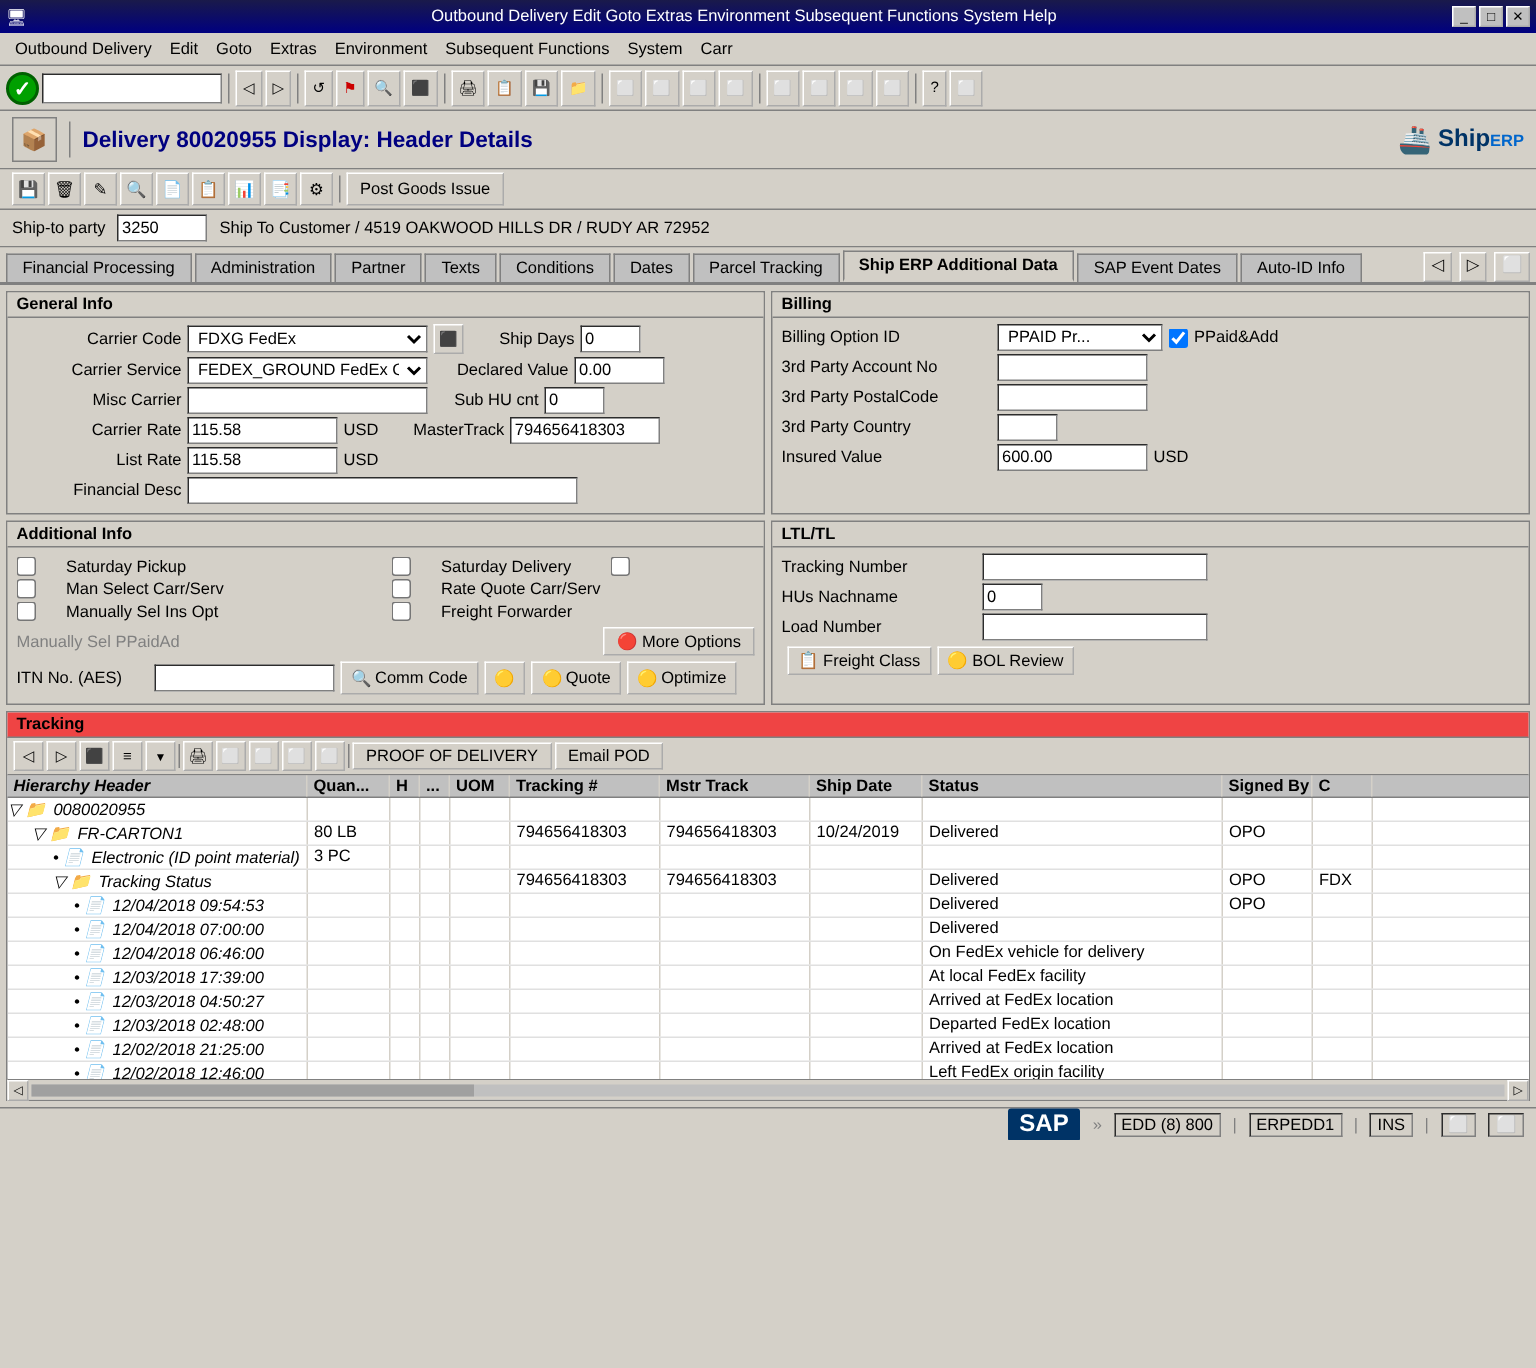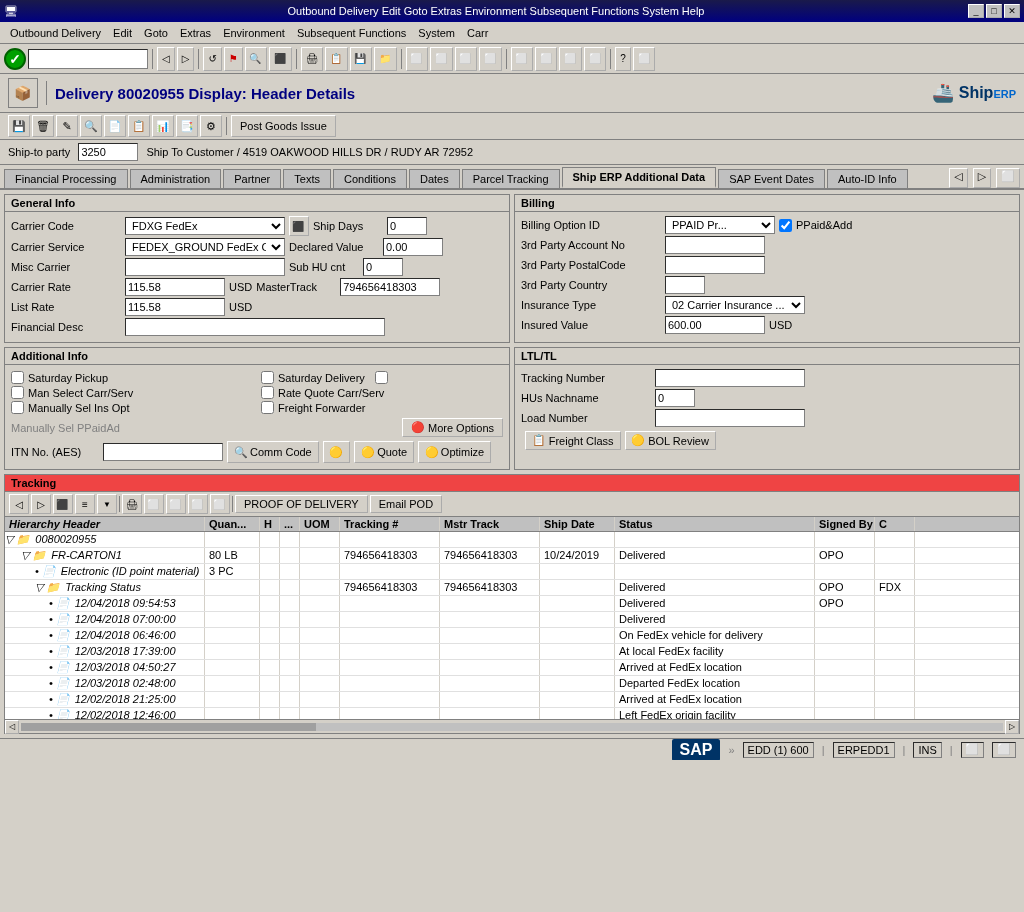--- a/index.html
+++ b/index.html
@@ -222,21 +222,21 @@
     
     .form-row {
       display: flex;
       align-items: center;
       margin-bottom: 2px;
       gap: 4px;
     }
     .form-label {
       color: black;
       width: 110px;
-      text-align: left;
+      text-align: right;
       flex-shrink: 0;
       font-size: 11px;
     }
     .form-label-wide {
       color: black;
       width: 140px;
       text-align: left;
       flex-shrink: 0;
       font-size: 11px;
     }
@@ -262,21 +262,21 @@
     
     .checkbox-grid {
       display: grid;
       grid-template-columns: 1fr 1fr;
       gap: 2px 8px;
       padding: 2px 4px;
     }
     .checkbox-item {
       display: flex;
       align-items: center;
-      gap: 4px;
+      gap: 20px;
     }
     .checkbox-item input[type="checkbox"] {
       width: 13px;
       height: 13px;
     }
 
     
     .additional-info-row {
       display: flex;
       align-items: center;
@@ -630,26 +630,20 @@
         </div>
         <div class="form-row">
           <span class="form-label-wide">3rd Party PostalCode</span>
           <input type="text" class="form-input form-input-medium" value="" style="">
         </div>
         <div class="form-row">
           <span class="form-label-wide">3rd Party Country</span>
           <input type="text" class="form-input form-input-tiny" value="" style="">
         </div>
         <div class="form-row">
-          <span class="form-label-wide">Insurance Type</span>
-          <select class="form-select" style="width:140px;">
-            <option>02 Carrier Insurance ...</option>
-          </select>
-        </div>
-        <div class="form-row">
           <span class="form-label-wide">Insured Value</span>
           <input type="text" class="form-input form-input-medium" value="600.00" style="">
           <span>USD</span>
         </div>
       </div>
     </div>
   </div>
 
   <div class="two-col-panels">
 
@@ -997,21 +991,21 @@
       <div style="width:14px;height:14px;background:#d4d0c8;border:1px outset #fff;display:flex;align-items:center;justify-content:center;font-size:8px;cursor:pointer;">▷</div>
     </div>
   </div>
 
 </div>
 
 <div class="status-bar">
   <span style="flex:1;"></span>
   <div class="sap-logo">SAP</div>
   <span style="color:#808080;">»</span>
-  <div class="status-item">EDD (1) 600</div>
+  <div class="status-item">EDD (8) 800</div>
   <span style="color:#808080;">|</span>
   <div class="status-item">ERPEDD1</div>
   <span style="color:#808080;">|</span>
   <div class="status-item">INS</div>
   <span style="color:#808080;">|</span>
   <div class="status-item">⬜</div>
   <div class="status-item">⬜</div>
 </div>
 
 </body></html>

